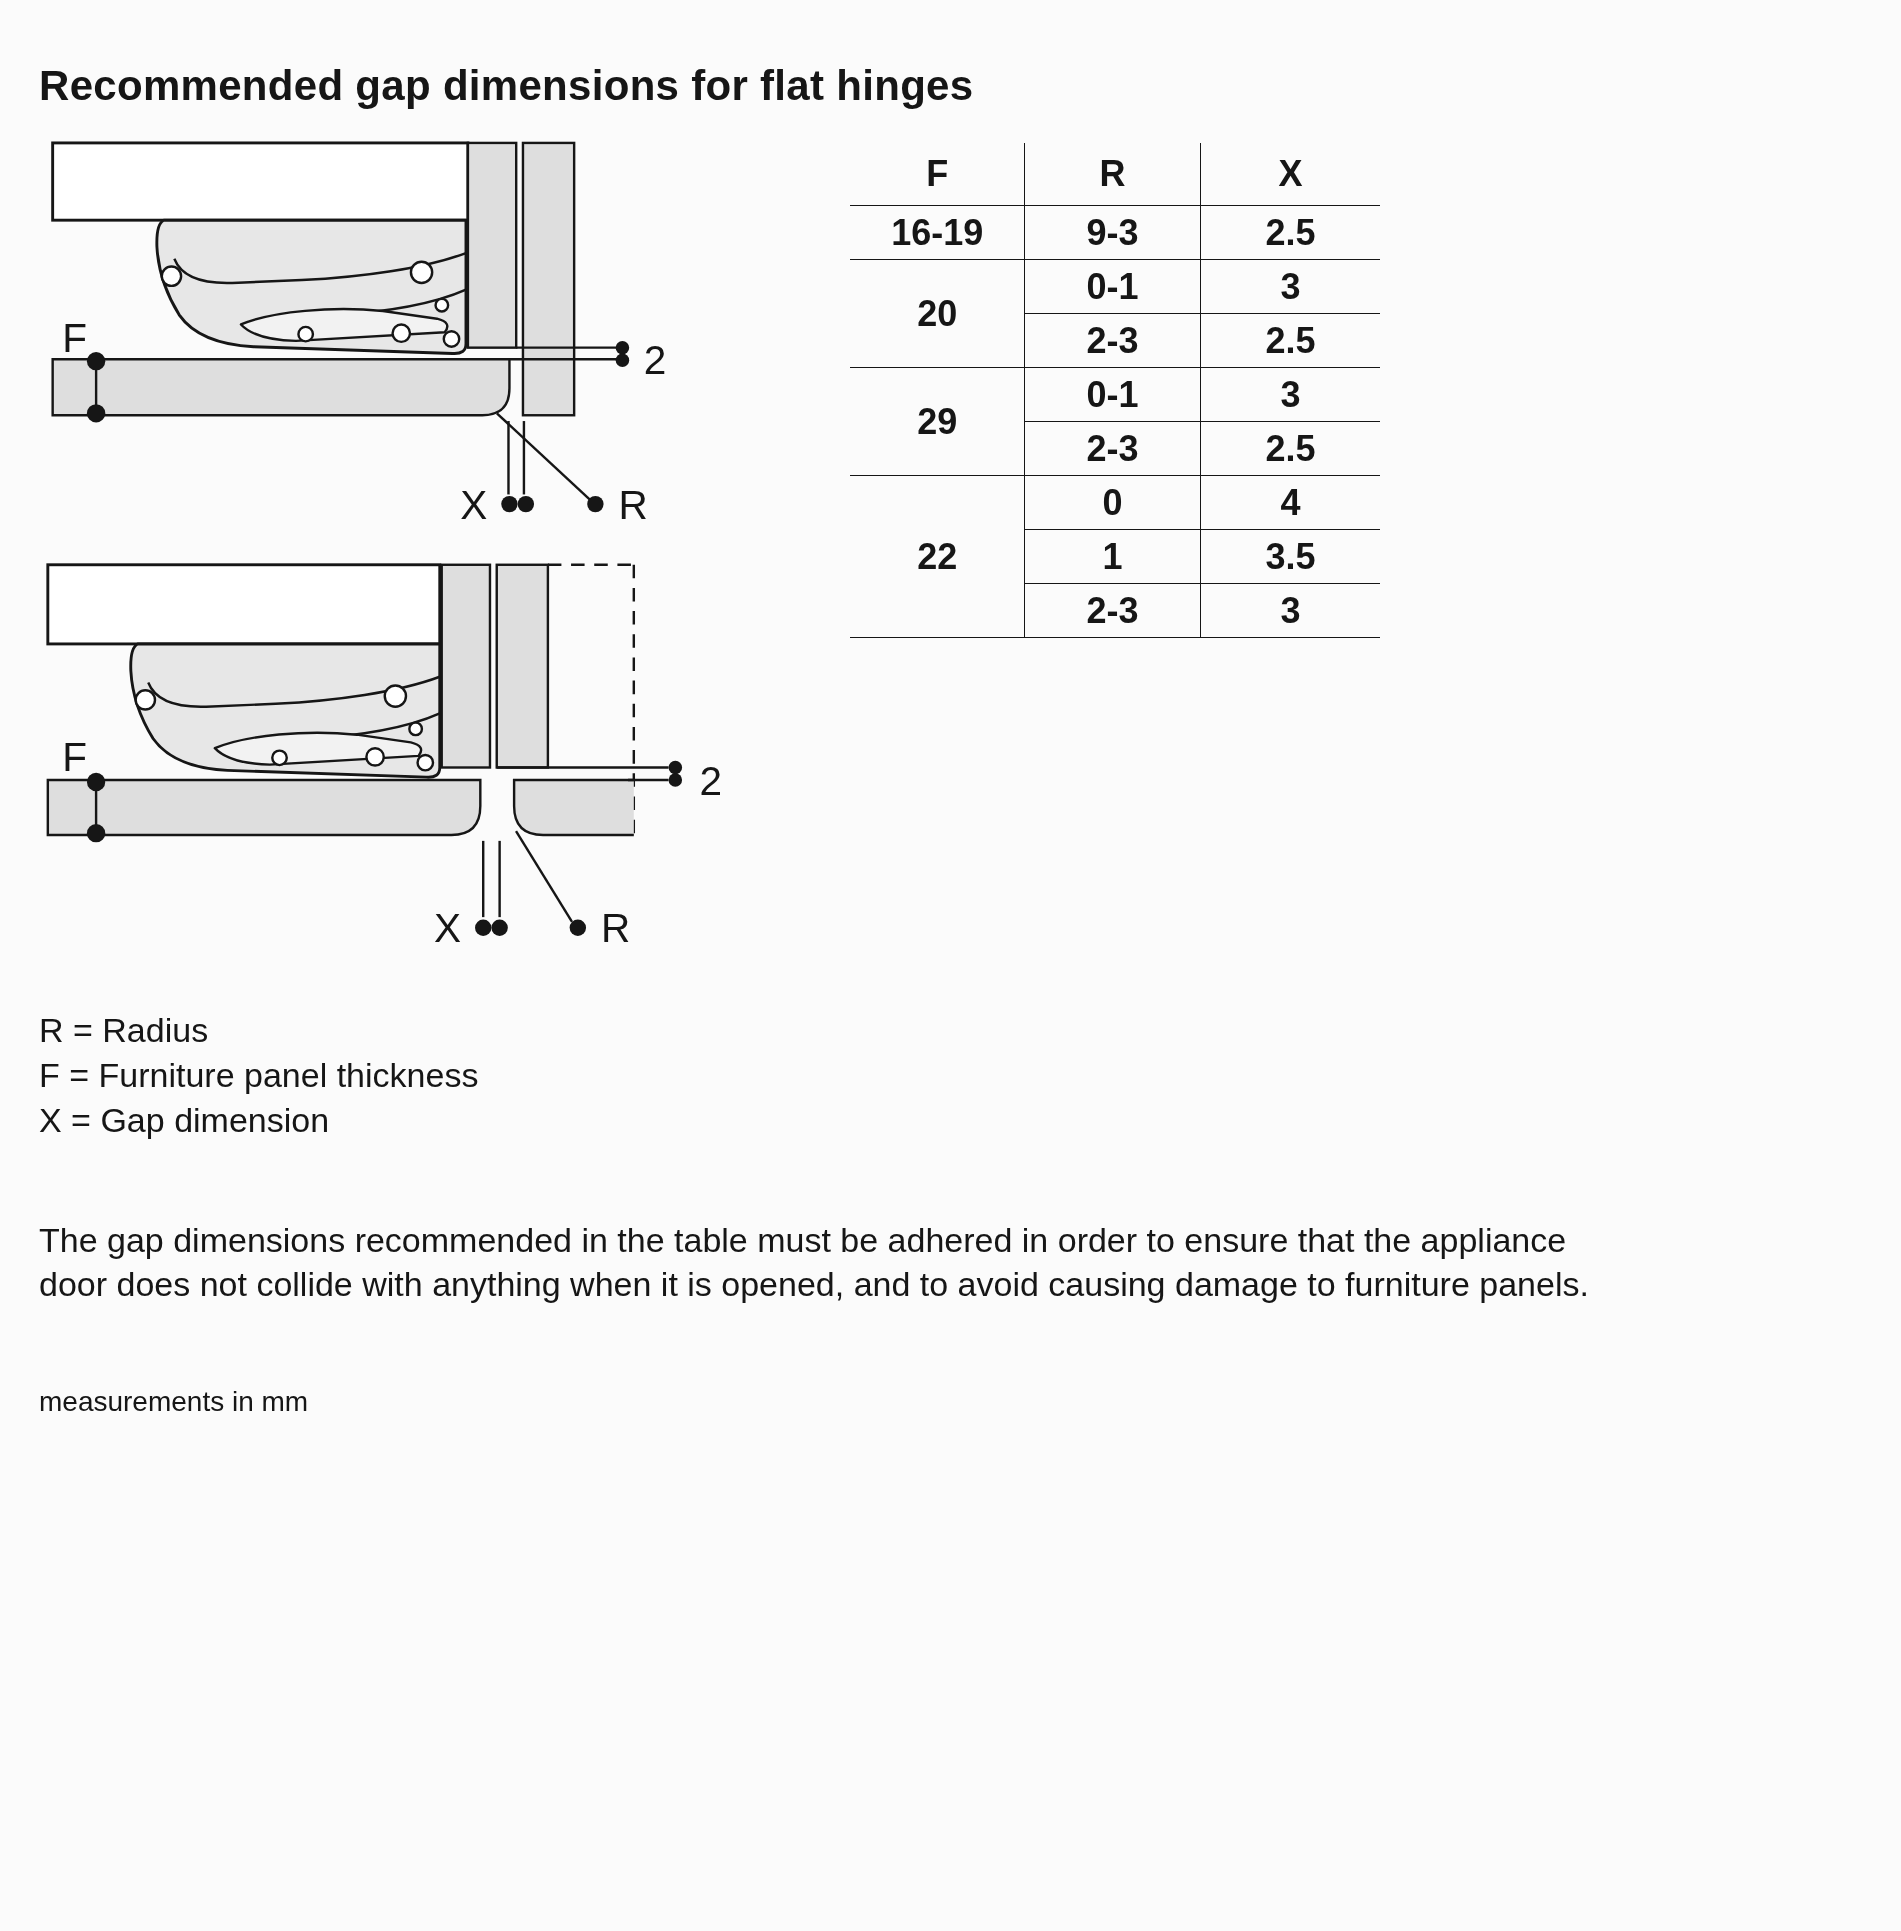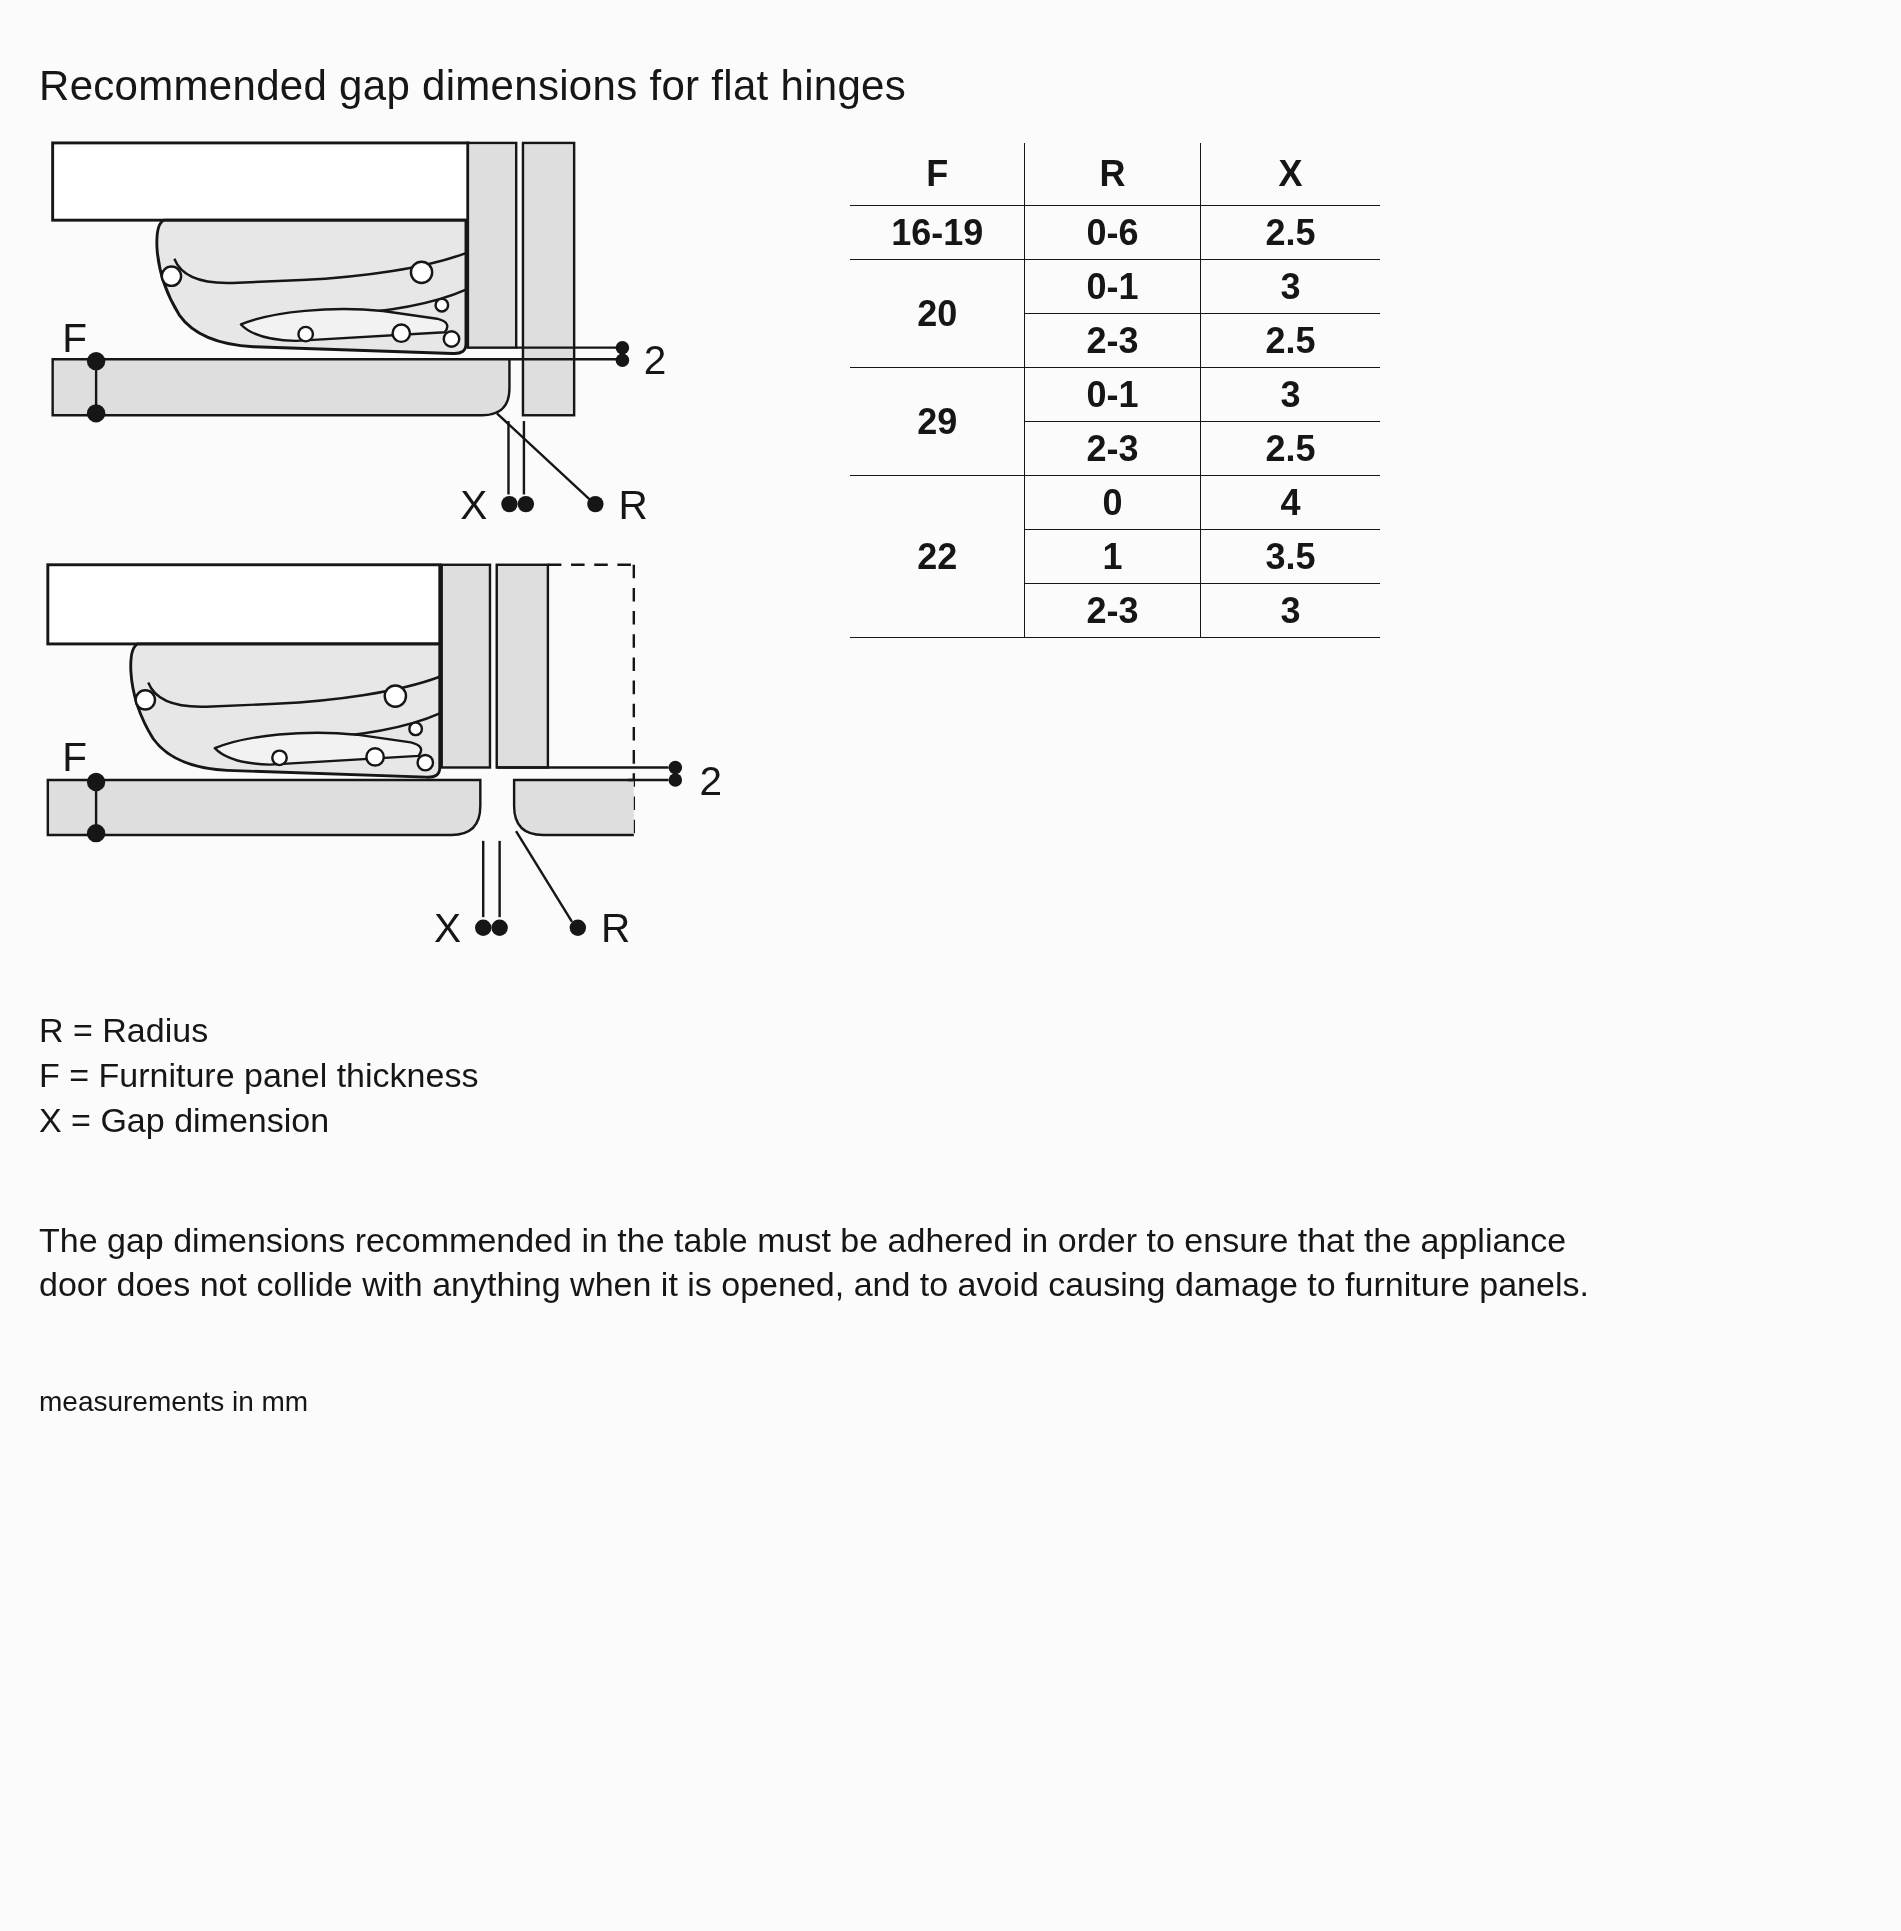--- a/index.html
+++ b/index.html
@@ -3,21 +3,21 @@
 <meta charset="utf-8">
 <style>
   html,body{margin:0;padding:0;}
   body{
     width:1901px;height:1931px;position:relative;overflow:hidden;
     background:#fbfbfb;color:#161616;
     font-family:"Liberation Sans","DejaVu Sans",sans-serif;
   }
   .page-title{
     position:absolute;left:39px;top:62px;margin:0;
-    font-size:42px;font-weight:400;letter-spacing:0.3px;
+    font-size:42px;font-weight:700;letter-spacing:0.3px;
   }
   .diagram{position:absolute;}
   #diagram-top{left:43px;top:135px;}
   #diagram-bottom{left:43px;top:555px;}
   svg text{
     font-family:"Liberation Sans","DejaVu Sans",sans-serif;
     fill:#161616;font-size:42px;
   }
   .dim-table{
     position:absolute;left:850px;top:143px;
@@ -138,21 +138,21 @@
   <thead>
     <tr>
       <th class="col-f">F</th>
       <th class="col-r">R</th>
       <th class="col-x">X</th>
     </tr>
   </thead>
   <tbody>
       <tr>
         <td rowspan="1" class="col-f">16-19</td>
-        <td class="col-r">0-6</td>
+        <td class="col-r">9-3</td>
         <td class="col-x">2.5</td>
       </tr>
       <tr>
         <td rowspan="2" class="col-f">20</td>
         <td class="col-r">0-1</td>
         <td class="col-x">3</td>
       </tr>
       <tr>
         <td class="col-r">2-3</td>
         <td class="col-x">2.5</td>

